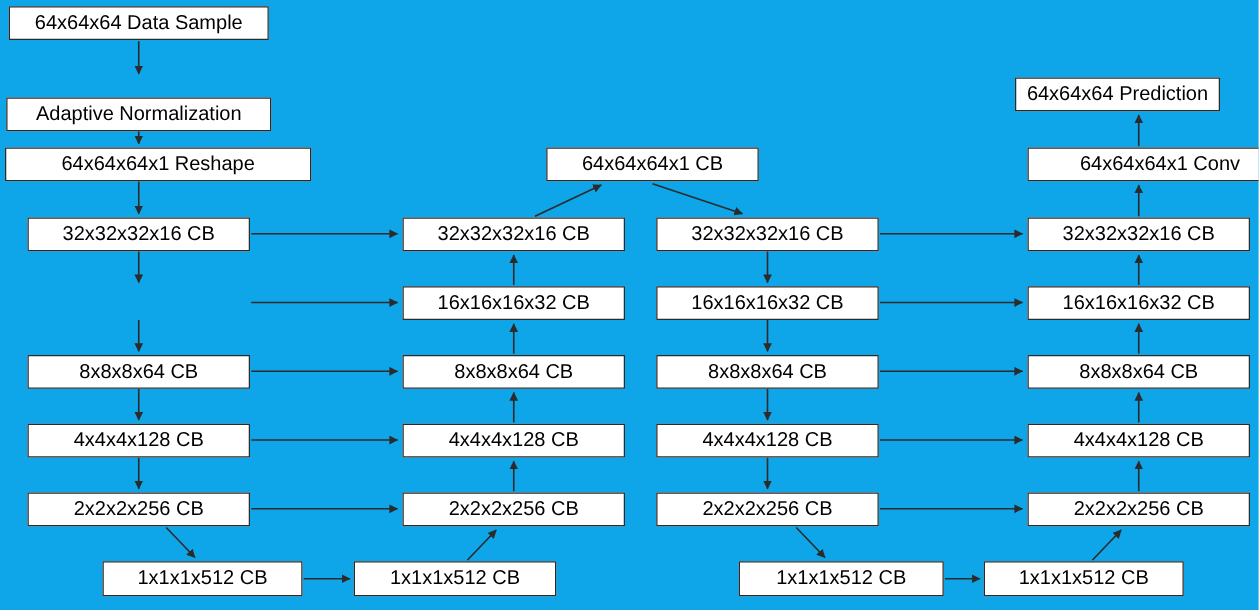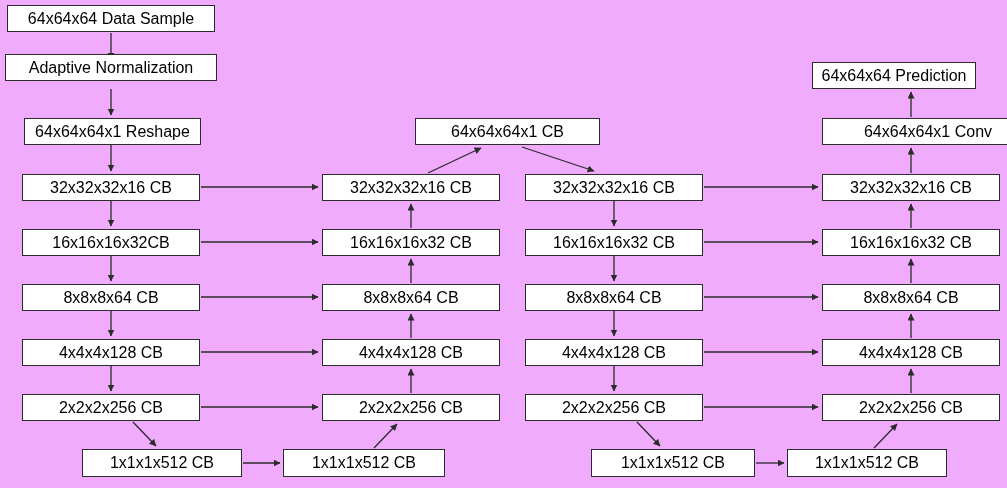--- a/index.html
+++ b/index.html
@@ -1,19 +1,19 @@
 <!DOCTYPE html>
 <html><head>
 <meta charset="utf-8">
 <style>
   html,body{margin:0;padding:0;background:#ffffff;}
   .canvas{
     position:relative;
     width:1007px;height:488px;
-    background:#f0abfc;
+    background:#0ea5e9;
     font-family:"Liberation Sans", sans-serif;
     overflow:hidden;
   }
   .node{
     position:absolute;
     height:27px;
     box-sizing:border-box;
     border:1.5px solid #2b2b2b;
     background:#ffffff;
     display:flex;
@@ -101,30 +101,29 @@
       <line x1="911" y1="393" x2="911" y2="369" marker-end="url(#ah)"></line>
       <line x1="911" y1="338" x2="911" y2="314" marker-end="url(#ah)"></line>
       <line x1="911" y1="283" x2="911" y2="259" marker-end="url(#ah)"></line>
       <line x1="911" y1="228" x2="911" y2="204" marker-end="url(#ah)"></line>
       <line x1="911" y1="173" x2="911" y2="148" marker-end="url(#ah)"></line>
       <line x1="911" y1="117" x2="911" y2="92" marker-end="url(#ah)"></line>
     </g>
   </svg>
 
   <div class="node" style="left:7px;top:5px;width:208px">64x64x64 Data Sample</div>
-  <div class="node" style="left:5px;top:54px;width:212px">Adaptive Normalization</div>
-  <div class="node" style="left:24px;top:118px;width:177px">64x64x64x1 Reshape</div>
+  <div class="node" style="left:5px;top:78px;width:212px">Adaptive Normalization</div>
+  <div class="node" style="left:4px;top:118px;width:245px">64x64x64x1 Reshape</div>
   <div class="node" style="left:22px;top:174px;width:178px">32x32x32x16 CB</div>
-  <div class="node" style="left:22px;top:229px;width:178px">16x16x16x32CB</div>
   <div class="node" style="left:22px;top:284px;width:178px">8x8x8x64 CB</div>
   <div class="node" style="left:22px;top:339px;width:178px">4x4x4x128 CB</div>
   <div class="node" style="left:22px;top:394px;width:178px">2x2x2x256 CB</div>
   <div class="node" style="left:82px;top:449px;width:160px;height:28px">1x1x1x512 CB</div>
 
-  <div class="node" style="left:415px;top:118px;width:185px">64x64x64x1 CB</div>
+  <div class="node" style="left:437px;top:118px;width:170px">64x64x64x1 CB</div>
   <div class="node" style="left:322px;top:174px;width:178px">32x32x32x16 CB</div>
   <div class="node" style="left:322px;top:229px;width:178px">16x16x16x32 CB</div>
   <div class="node" style="left:322px;top:284px;width:178px">8x8x8x64 CB</div>
   <div class="node" style="left:322px;top:339px;width:178px">4x4x4x128 CB</div>
   <div class="node" style="left:322px;top:394px;width:178px">2x2x2x256 CB</div>
   <div class="node" style="left:283px;top:449px;width:162px;height:28px">1x1x1x512 CB</div>
 
   <div class="node" style="left:525px;top:174px;width:178px">32x32x32x16 CB</div>
   <div class="node" style="left:525px;top:229px;width:178px">16x16x16x32 CB</div>
   <div class="node" style="left:525px;top:284px;width:178px">8x8x8x64 CB</div>

